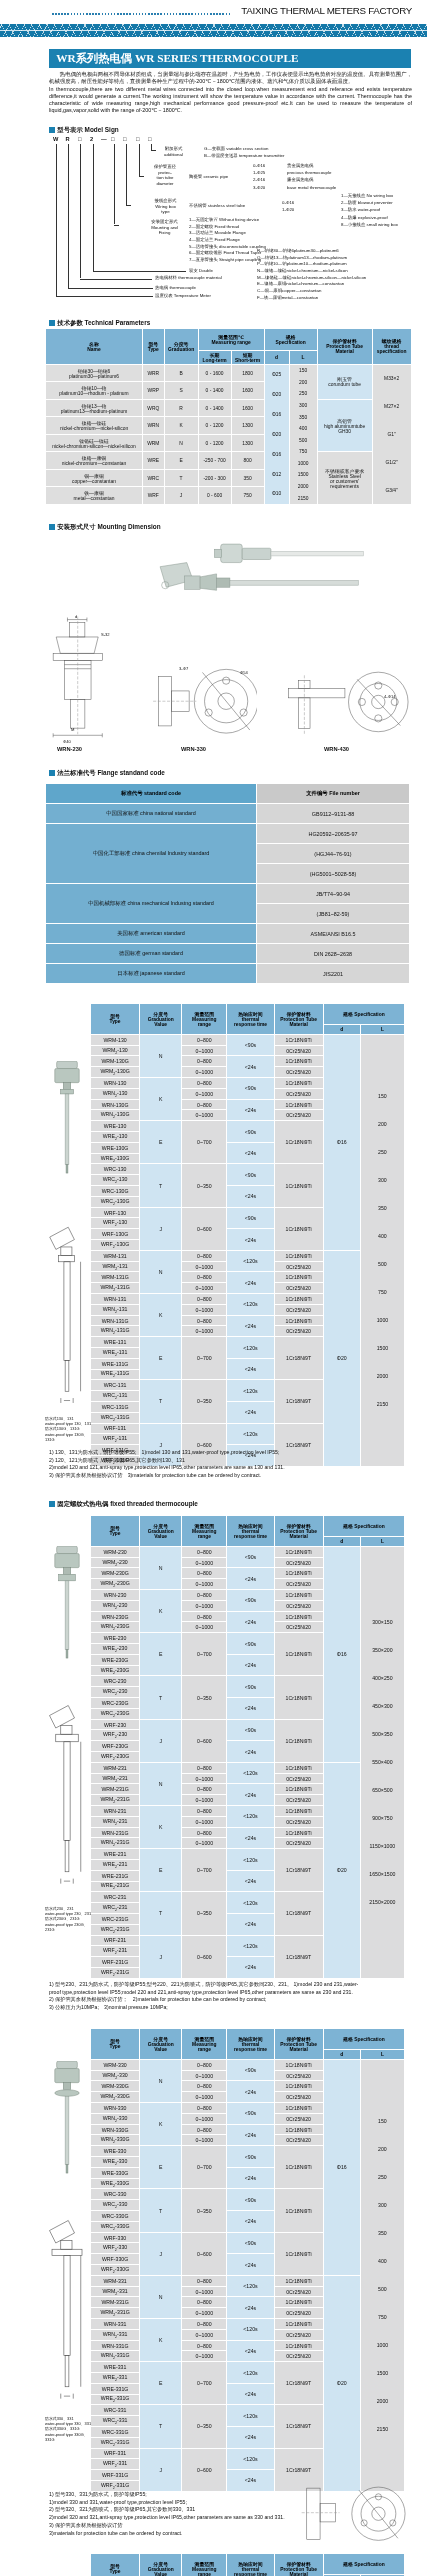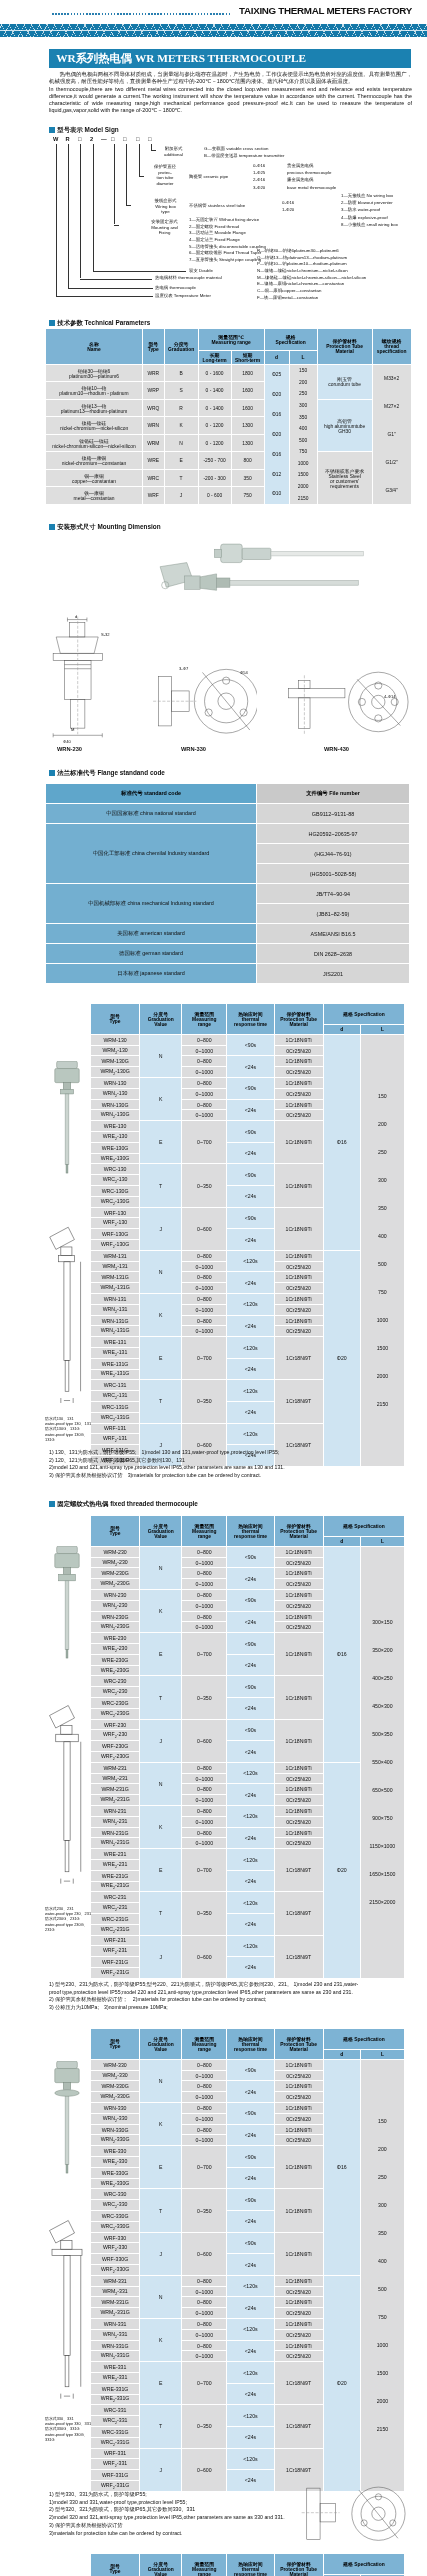--- a/index.html
+++ b/index.html
@@ -2,21 +2,21 @@
 <html style="font-size:8.2px"><head>
 <meta charset="utf-8">
 <style>
   html,body{margin:0;padding:0;background:#fff;}
   #page{position:relative;width:428px;height:3093px;background:#fff;overflow:hidden;
         font-family:"Liberation Sans","DejaVu Sans",sans-serif;color:#111;}
   
   .dotted{position:absolute;left:52px;top:13.4px;width:180px;height:2.1px;
           background:repeating-linear-gradient(90deg,#2a7fb0 0 1.5px,transparent 1.5px 3.1px);}
   .factory{position:absolute;left:216px;top:5.2px;width:196px;text-align:right;
-           font-size:9.8px;font-weight:bold;letter-spacing:-0.3px;}
+           font-size:9.8px;font-weight:normal;letter-spacing:-0.3px;}
   .band{position:absolute;left:0;top:24px;width:428px;height:13.4px;background:#1478a8;
         background-image:
           repeating-linear-gradient(62deg,rgba(255,255,255,.75) 0 0.5px,transparent 0.5px 6.7px),
           repeating-linear-gradient(-62deg,rgba(255,255,255,.75) 0 0.5px,transparent 0.5px 6.7px);}
   .band:after{content:"";position:absolute;left:0;top:6.2px;width:100%;height:0.5px;background:rgba(255,255,255,.8);}
   .titlebar{position:absolute;left:49px;top:49px;width:362px;height:18.5px;background:#1b81b1;
             color:#fff;font-family:"Liberation Serif","DejaVu Serif",serif;font-weight:bold;
             font-size:11.3px;line-height:18.5px;padding-left:7.2px;box-sizing:border-box;}
   .intro{position:absolute;left:49px;top:71px;width:363px;font-size:5.4px;line-height:7px;text-align:justify;}
   .intro .cn{text-indent:2em;margin:0 0 0.5px 0;}
@@ -71,21 +71,21 @@
   .mlabel{position:absolute;font-size:5.7px;font-weight:bold;}
 </style>
 </head>
 <body>
 
 <div id="page">
 
   <div class="dotted"></div>
   <div class="factory">TAIXING THERMAL METERS FACTORY</div>
   <div class="band"></div>
-  <div class="titlebar">WR系列热电偶 WR METERS THERMOCOUPLE</div>
+  <div class="titlebar">WR系列热电偶 WR SERIES THERMOCOUPLE</div>
 
   <div class="intro">
     <p class="cn">热电偶的电极由两根不同导体材质组成，当测量端与参比端存在温差时，产生热电势，工作仪表便显示出热电势所对应的温度值。具有测量范围广，机械强度高，耐压性能好等特点，直接测量各种生产过程中的-200℃－1800℃范围内液体、蒸汽和气体介质以及固体表面温度。</p>
     <p class="en">In thermocouple,there are two different metal wires connected into the closed loop.when measurement end and referance end exists temperature difference,it would generate a current.The working instrument will show the temperature value in accordance with the current. Thermocouple has the characteristic of wide measuring range,high mechanical performance good pressure-proof etc.It can be used to measure the temperature of liquid,gas,vapor,solid with the range of-200℃－1800℃.</p>
   </div>
 
   <div class="sect" style="left:49px;top:126px;"><span class="sq"></span><span>型号表示 Model Sign</span></div>
 
   <div class="dg">
     <div class="code">

